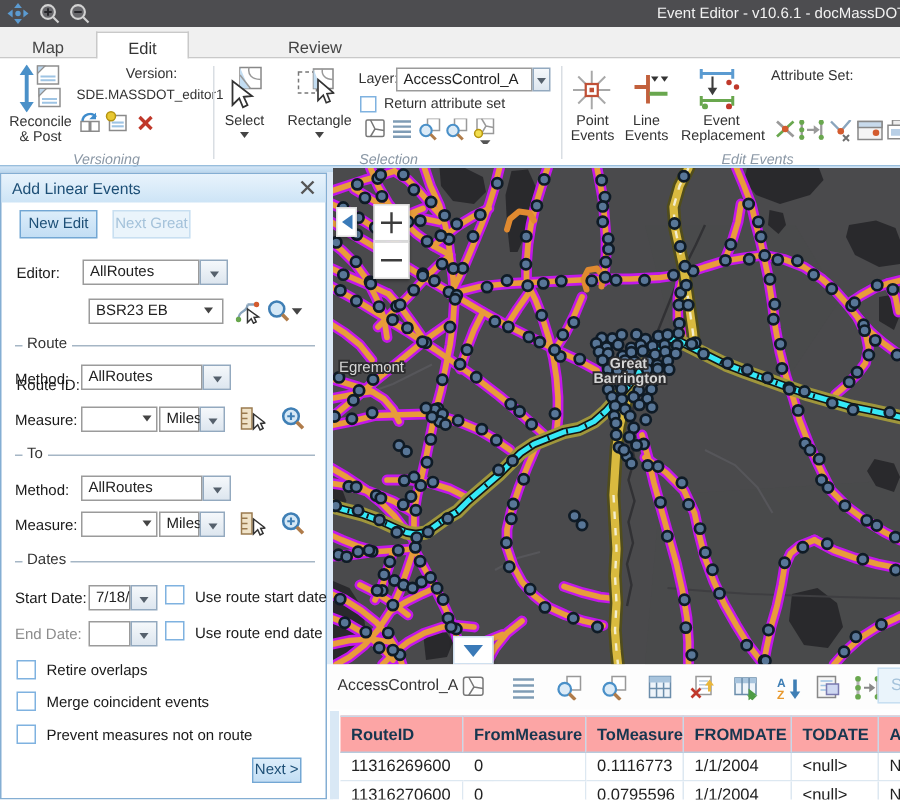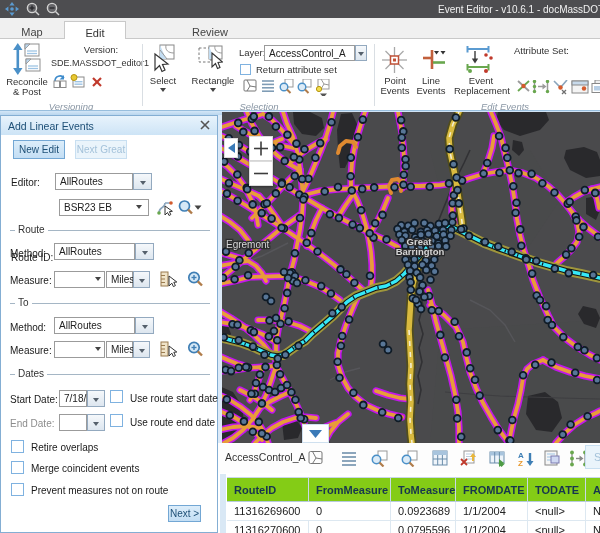--- a/index.html
+++ b/index.html
@@ -29,21 +29,21 @@
 .plabel { position:absolute; font-size:10px; color:#1a1a1a; white-space:nowrap; }
 .divline { position:absolute; height:1px; background:#a5b6c5; }
 .divlabel { position:absolute; font-size:10px; color:#333; background:#fff; padding:0 3px; }
 .cb { position:absolute; width:13px; height:13px; background:#fff; border:1px solid #7fb2e0; }
 .btn { position:absolute; background:linear-gradient(#dcedfa,#c3def4); border:1px solid #73a7d4; color:#1d4f76; font-size:10px; text-align:center; white-space:nowrap; }
 .btn.dis { background:#eaf4fb; border:1px solid #c8dff1; color:#a4c2da; }
 
 #bpanel { position:absolute; left:218px; top:443px; width:382px; height:90px; background:#fff; }
 #btoolbar { position:absolute; left:0; top:0; width:382px; height:30px; background:#fdfdfd; }
 #btable { position:absolute; left:8px; top:34px; width:374px; height:56px; font-size:11px; }
-.th { position:absolute; top:0; height:25px; background:#84cc16; border-right:1px solid #c8d8e8; border-top:1px solid #c8d8e8; border-bottom:1px solid #b7cbdd; color:#17364f; font-weight:bold; padding:6px 0 0 7px; }
+.th { position:absolute; top:0; height:25px; background:#fca5a5; border-right:1px solid #c8d8e8; border-top:1px solid #c8d8e8; border-bottom:1px solid #b7cbdd; color:#17364f; font-weight:bold; padding:6px 0 0 7px; }
 .td { position:absolute; height:19px; border-right:1px solid #dde8f1; border-bottom:1px solid #dde8f1; color:#222; padding:3px 0 0 7px; background:#fff; }
 .mapbtn { position:absolute; background:#fff; border:1px solid #dcdcdc; box-shadow:0 1px 2px rgba(0,0,0,.35); }
 </style>
 </head>
 <body>
 <div id="page">
 
   <div id="titlebar">
     <svg class="abs" style="left:4px;top:1px" width="66" height="16" viewBox="0 0 66 16">
       <g fill="#5b9bd1">
@@ -947,21 +947,21 @@
     <div class="abs" style="left:2px;top:31px;width:6px;height:59px;background:#d9e8f5;"></div>
     <div id="btable">
       <div class="th" style="left:1px;width:82px;">RouteID</div>
       <div class="th" style="left:83px;width:82px;">FromMeasure</div>
       <div class="th" style="left:165px;width:65px;">ToMeasure</div>
       <div class="th" style="left:230px;width:72px;">FROMDATE</div>
       <div class="th" style="left:302px;width:58px;">TODATE</div>
       <div class="th" style="left:360px;width:80px;">ACCESS_TY</div>
       <div class="td" style="left:1px;top:25px;width:102px;">11316269600</div>
       <div class="td" style="left:83px;top:25px;width:82px;">0</div>
-      <div class="td" style="left:165px;top:25px;width:65px;">0.0923689</div>
+      <div class="td" style="left:165px;top:25px;width:65px;">0.1116773</div>
       <div class="td" style="left:230px;top:25px;width:72px;">1/1/2004</div>
       <div class="td" style="left:302px;top:25px;width:58px;">&lt;null&gt;</div>
       <div class="td" style="left:360px;top:25px;width:80px;">No Acces</div>
       <div class="td" style="left:1px;top:44px;width:82px;">11316270600</div>
       <div class="td" style="left:83px;top:44px;width:82px;">0</div>
       <div class="td" style="left:165px;top:44px;width:65px;">0.0795596</div>
       <div class="td" style="left:230px;top:44px;width:72px;">1/1/2004</div>
       <div class="td" style="left:302px;top:44px;width:58px;">&lt;null&gt;</div>
       <div class="td" style="left:360px;top:44px;width:80px;">No Acces</div>
     </div>

